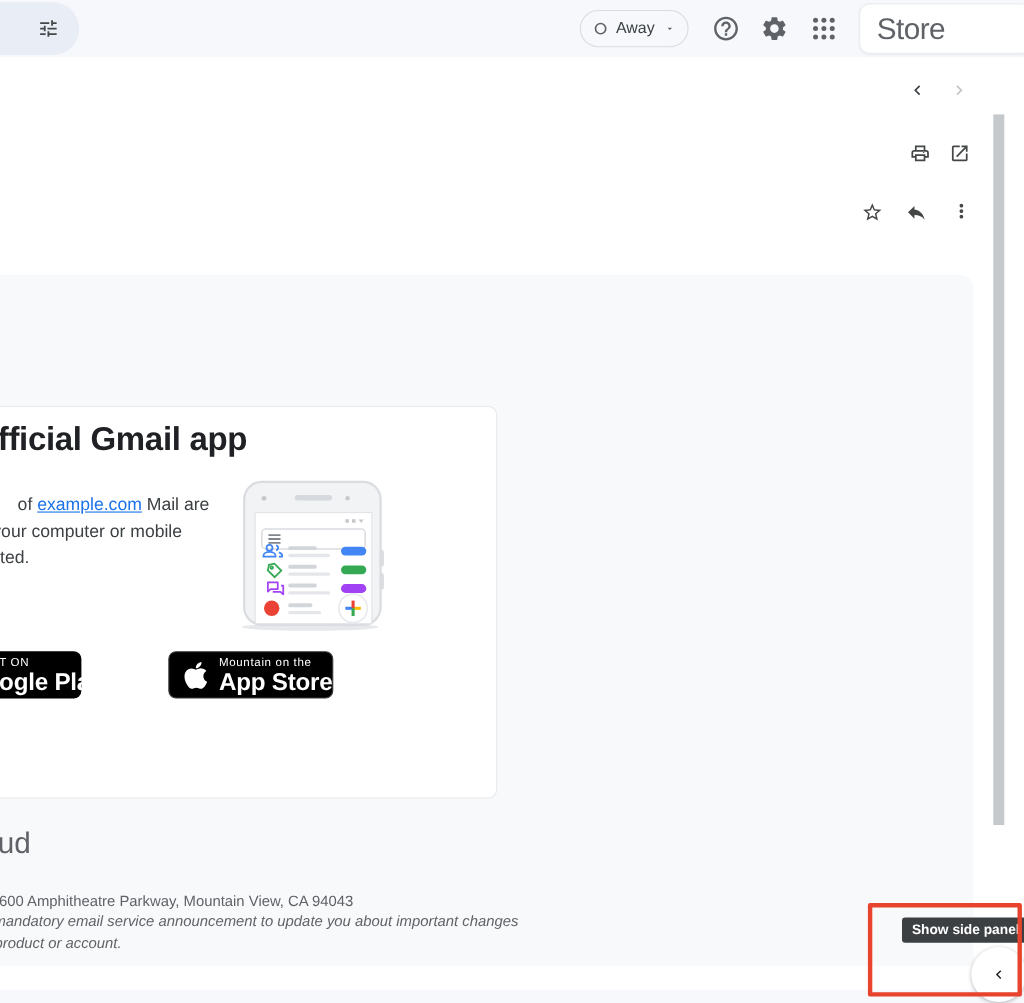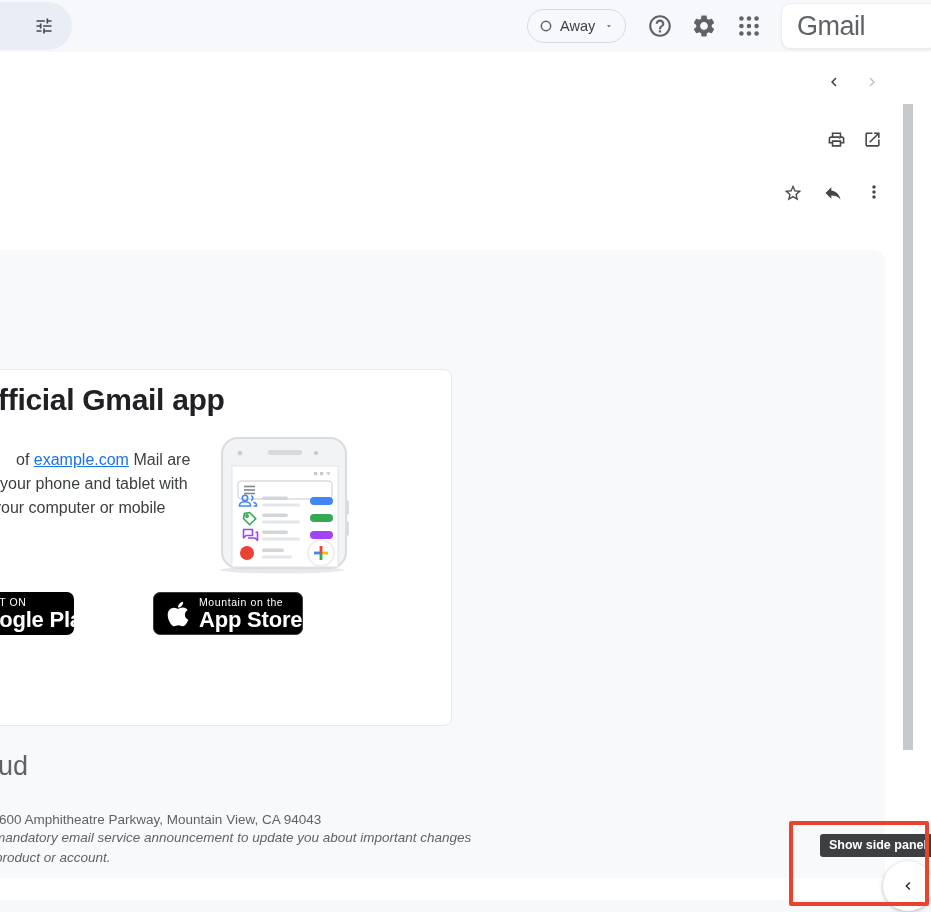--- a/index.html
+++ b/index.html
@@ -120,21 +120,21 @@
         <circle cx="5" cy="12" r="2.1"></circle>
           <circle cx="12" cy="12" r="2.1"></circle>
           <circle cx="19" cy="12" r="2.1"></circle>
         <circle cx="5" cy="19" r="2.1"></circle>
           <circle cx="12" cy="19" r="2.1"></circle>
           <circle cx="19" cy="19" r="2.1"></circle>
       </svg>
     </div>
 
     <div class="abs google-card">
-      <span class="google-logo">Gmail</span>
+      <span class="google-logo">Store</span>
     </div>
   </div>
 
   <div class="abs nav-chev chev-left">
     <svg viewBox="0 0 24 24" fill="currentColor">
         <path d="M15.41 7.41L14 6l-6 6 6 6 1.41-1.41L10.83 12z"></path>
       </svg>
   </div>
   <div class="abs nav-chev chev-right">
     <svg viewBox="0 0 24 24" fill="currentColor">
@@ -168,22 +168,22 @@
   </div>
 
   <div class="abs email-body"></div>
 
   <div class="abs promo-card"></div>
 
   <div class="abs promo-heading">fficial Gmail app</div>
 
   <div class="abs promo-text">
     <div class="line line-1"><span>of </span><a class="body-link">example.com</a><span> Mail are</span></div>
-    <div class="line">your phone and tablet with</div>
     <div class="line line-4">your computer or mobile</div>
+    <div class="line">ted.</div>
   </div>
 
   <div class="abs phone-illustration">
     <svg viewBox="0 0 142 140" width="142" height="140">
       <ellipse cx="68" cy="134" rx="62" ry="3.5" fill="#e6e8eb"></ellipse>
       <rect x="8" y="2" width="124" height="130" rx="16" fill="#f1f3f4" stroke="#dadce0" stroke-width="2"></rect>
       <rect x="131" y="64" width="4" height="15" rx="2" fill="#dadce0"></rect>
       <rect x="131" y="85" width="4" height="15" rx="2" fill="#dadce0"></rect>
       <circle cx="26" cy="17" r="2.2" fill="#c5c9ce"></circle>
       <rect x="54" y="14" width="34" height="5" rx="2.5" fill="#d6d9dd"></rect>

